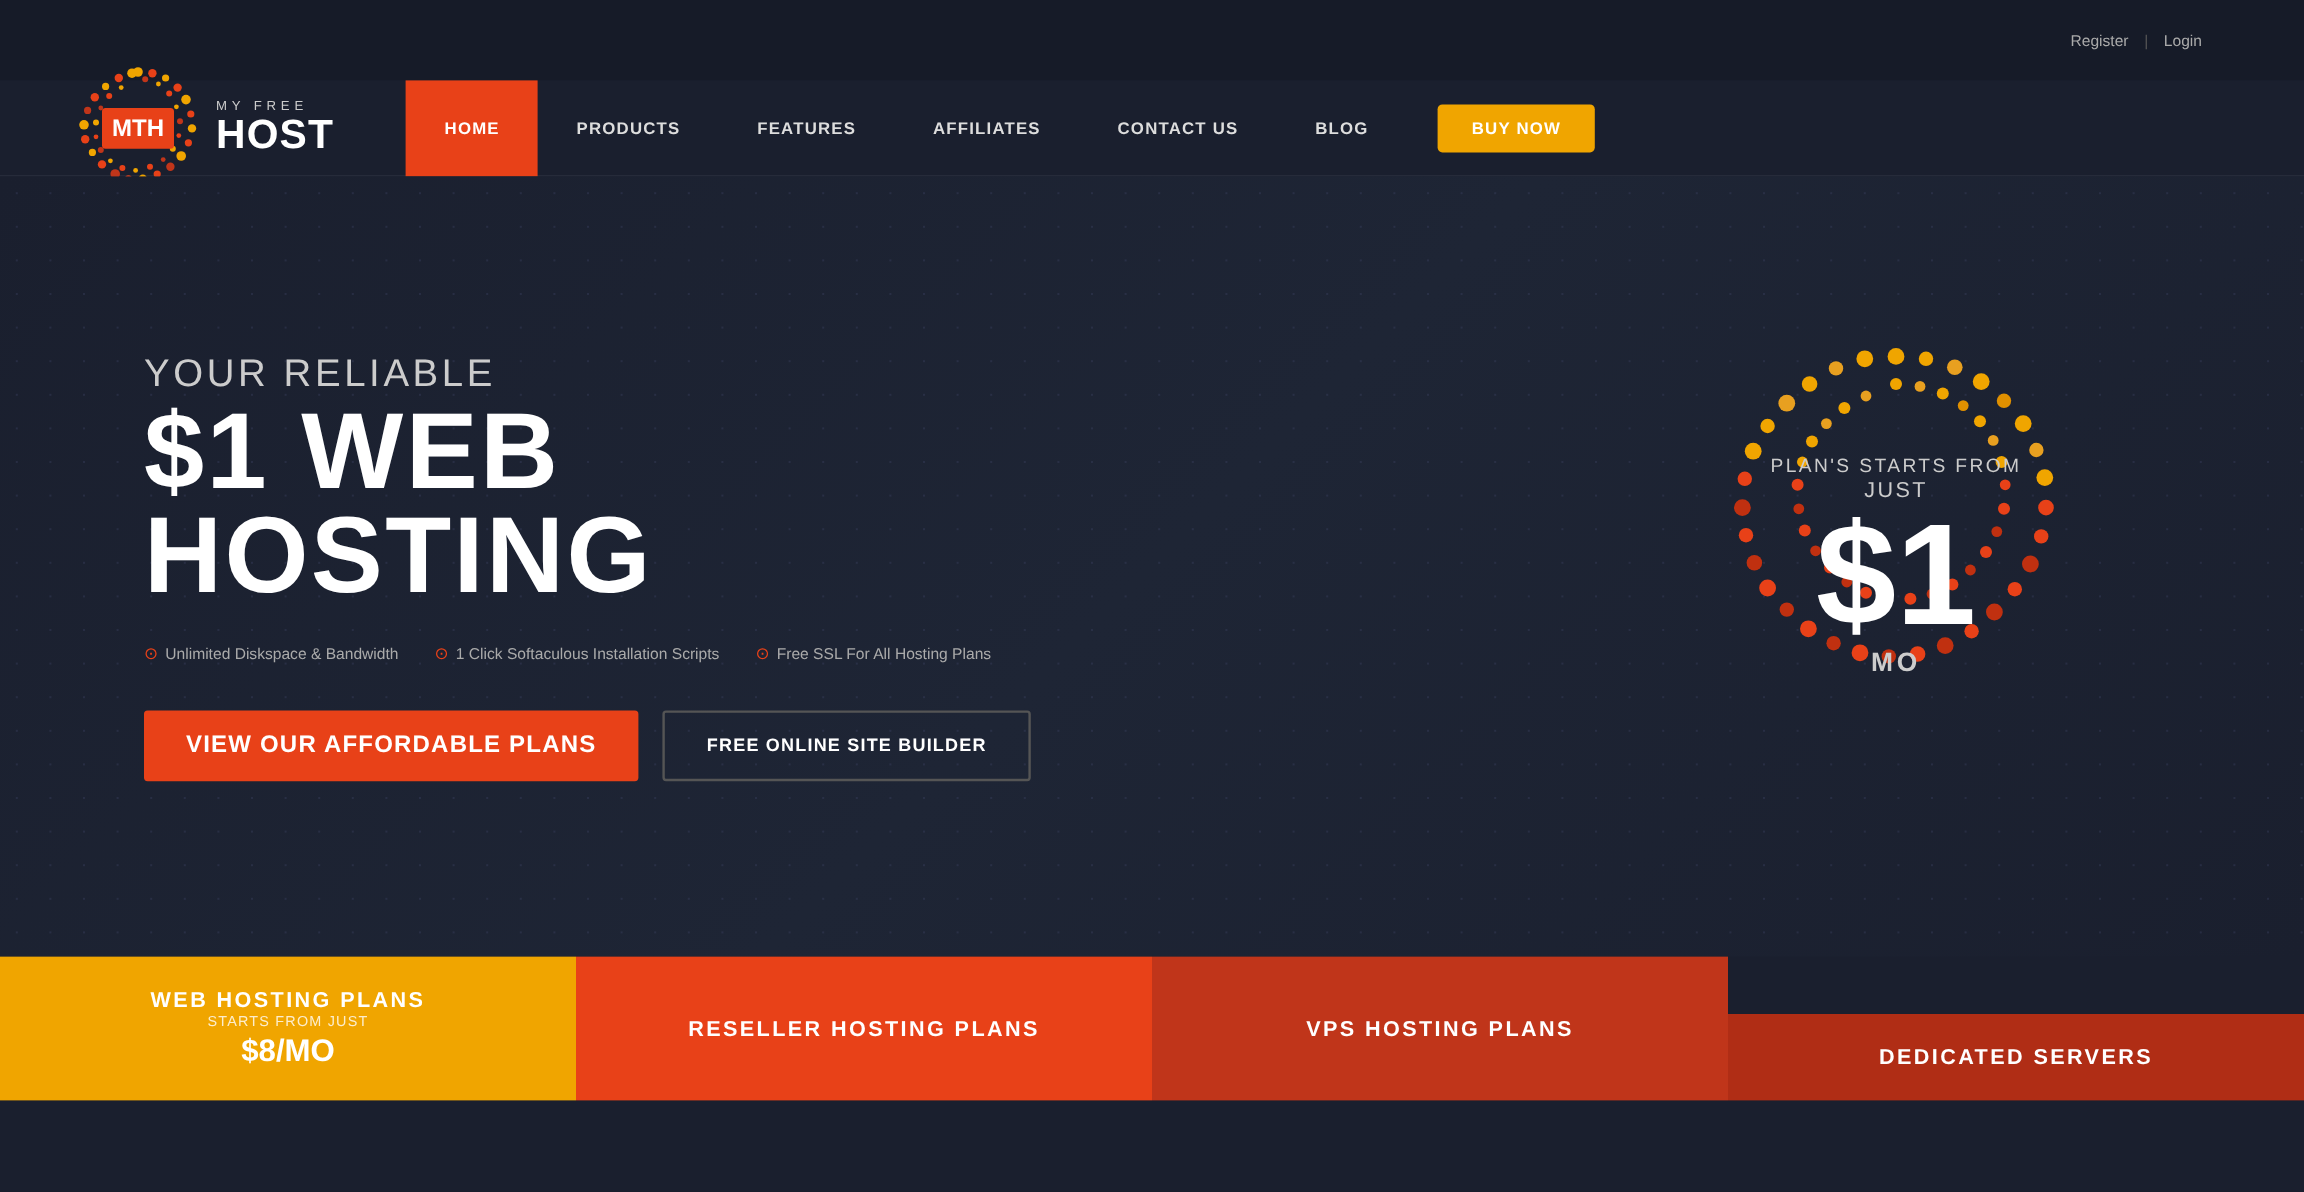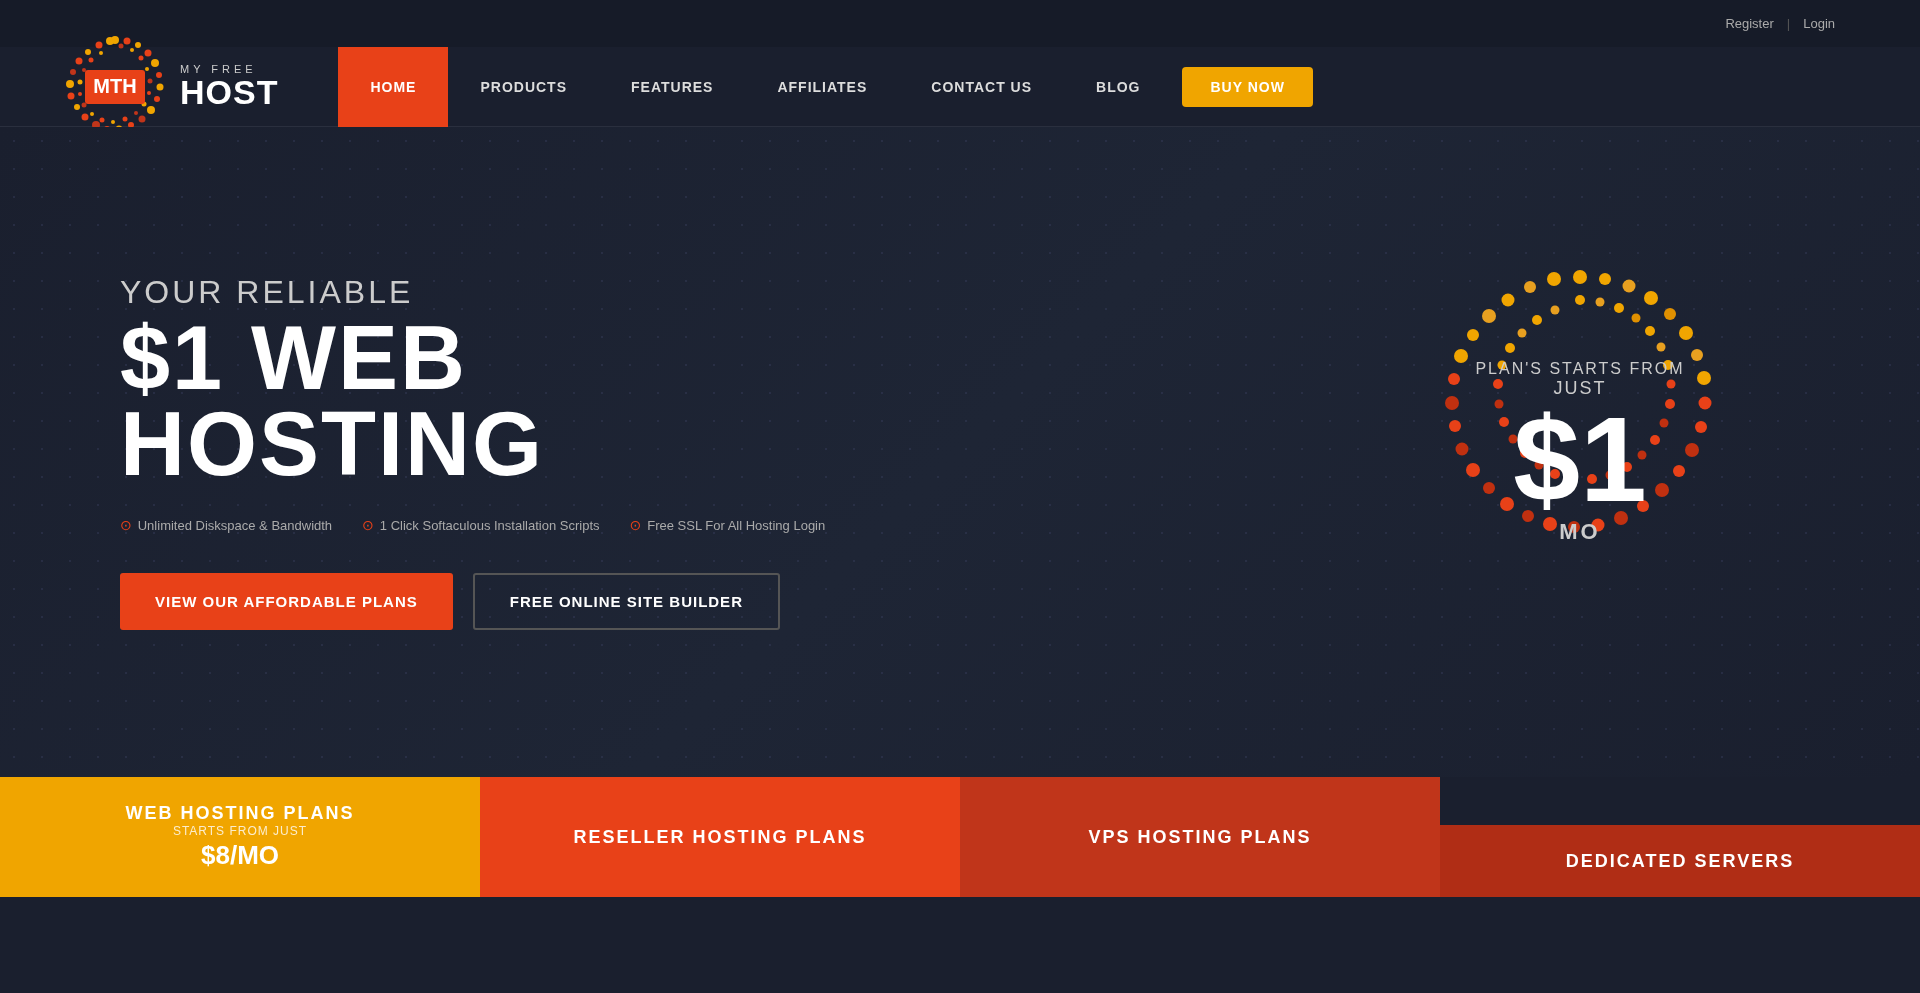--- a/index.html
+++ b/index.html
@@ -9,21 +9,21 @@
       color: #fff;
       width: 1920px;
       min-height: 993px;
       overflow-x: hidden;
     }
 
     
     .top-bar {
       display: flex;
       justify-content: flex-end;
-      padding: 16px 80px;
+      padding: 26px 80px;
       background-color: #161b28;
       font-size: 13px;
       color: #aaa;
     }
     .top-bar a { color: #aaa; text-decoration: none; margin: 0 5px; }
     .top-bar .separator { margin: 0 8px; color: #555; }
 
     
     .navbar {
       display: flex;
@@ -73,21 +73,21 @@
     .nav-link.active {
       background-color: #e84118;
       color: #fff;
     }
     .nav-link.buy-now {
       background-color: #f0a500;
       color: #fff;
       border-radius: 4px;
       padding: 12px 28px;
       height: auto;
-      margin-left: 10px;
+      margin-left: 26px;
     }
 
     
     .hero {
       position: relative;
       min-height: 650px;
       background: linear-gradient(135deg, #1a1f2e 0%, #1e2535 50%, #1a1f2e 100%);
       display: flex;
       align-items: center;
       overflow: hidden;
@@ -151,21 +151,21 @@
     .hero-buttons {
       display: flex;
       gap: 20px;
     }
 
     .btn-primary {
       background-color: #e84118;
       color: #fff;
       border: none;
       padding: 18px 35px;
-      font-size: 15px;
+      font-size: 20px;
       font-weight: 700;
       letter-spacing: 1px;
       text-transform: uppercase;
       cursor: pointer;
       border-radius: 3px;
     }
 
     .btn-outline {
       background-color: transparent;
       color: #fff;
@@ -364,21 +364,21 @@
 </nav>
 
 <section class="hero">
   <div class="hero-content">
     <div class="hero-subtitle">YOUR RELIABLE</div>
     <div class="hero-title">$1 WEB HOSTING</div>
 
     <div class="hero-features">
       <span class="hero-feature">Unlimited Diskspace &amp; Bandwidth</span>
       <span class="hero-feature">1 Click Softaculous Installation Scripts</span>
-      <span class="hero-feature">Free SSL For All Hosting Login</span>
+      <span class="hero-feature">Free SSL For All Hosting Plans</span>
     </div>
 
     <div class="hero-buttons">
       <button class="btn-primary">VIEW OUR AFFORDABLE PLANS</button>
       <button class="btn-outline">FREE ONLINE SITE BUILDER</button>
     </div>
   </div>
 
   <div class="price-circle-container">
     <svg class="price-circle-svg" viewBox="0 0 380 380">

